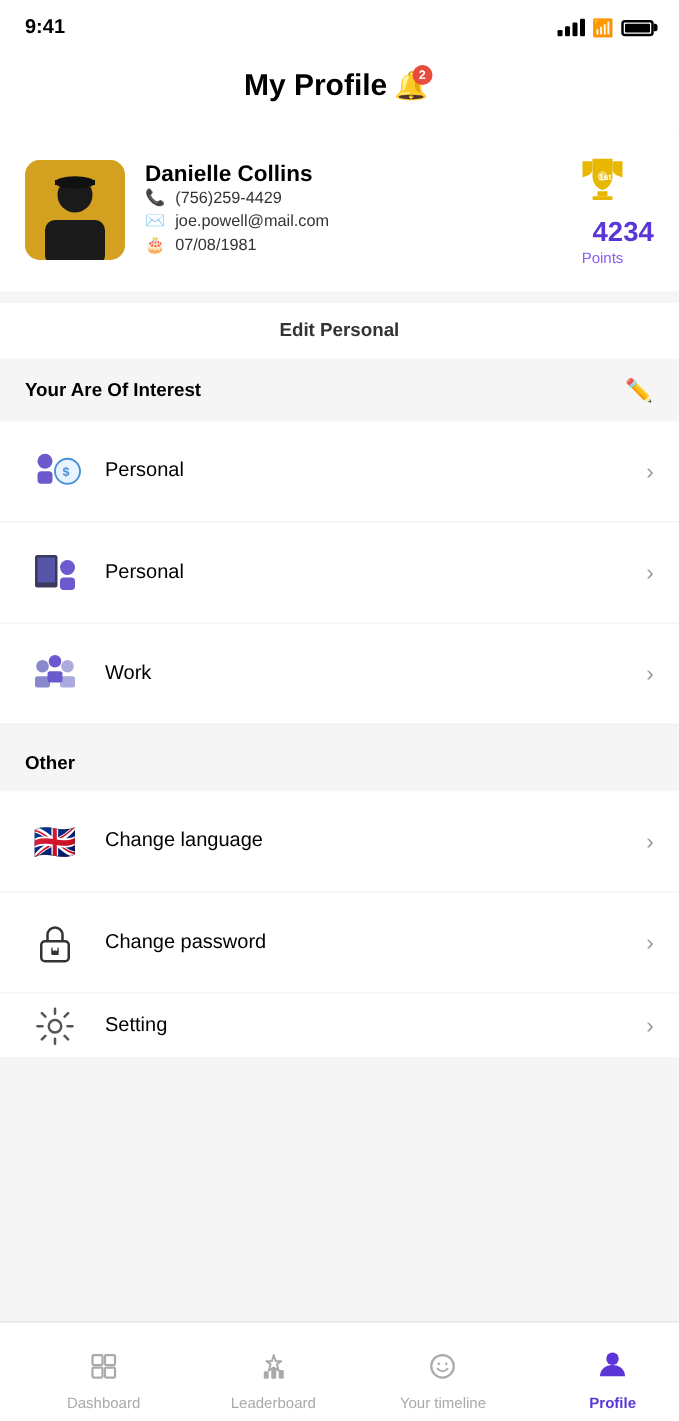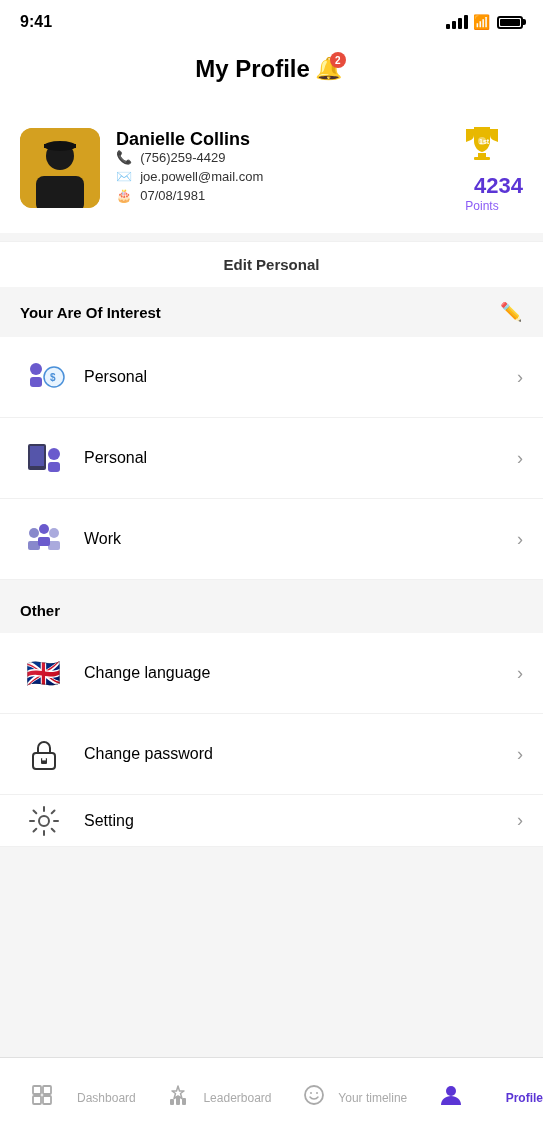--- a/index.html
+++ b/index.html
@@ -254,23 +254,23 @@
       left: 0;
       width: 543px;
       background: #fff;
       border-top: 1px solid #e0e0e0;
       display: flex;
       height: 80px;
     }
     .nav-item {
       flex: 1;
       display: flex;
-      flex-direction: row;
-      align-items: center;
-      justify-content: space-between;
+      flex-direction: column;
+      align-items: center;
+      justify-content: flex-end;
       gap: 4px;
       cursor: pointer;
       padding: 8px 0;
       margin-left: 30px;
     }
     .nav-item-icon { font-size: 22px; color: #aaa; }
     .nav-item-label { font-size: 12px; color: #aaa; }
     .nav-item.active .nav-item-icon { color: #5b35d5; }
     .nav-item.active .nav-item-label { color: #5b35d5; font-weight: 600; }
 

